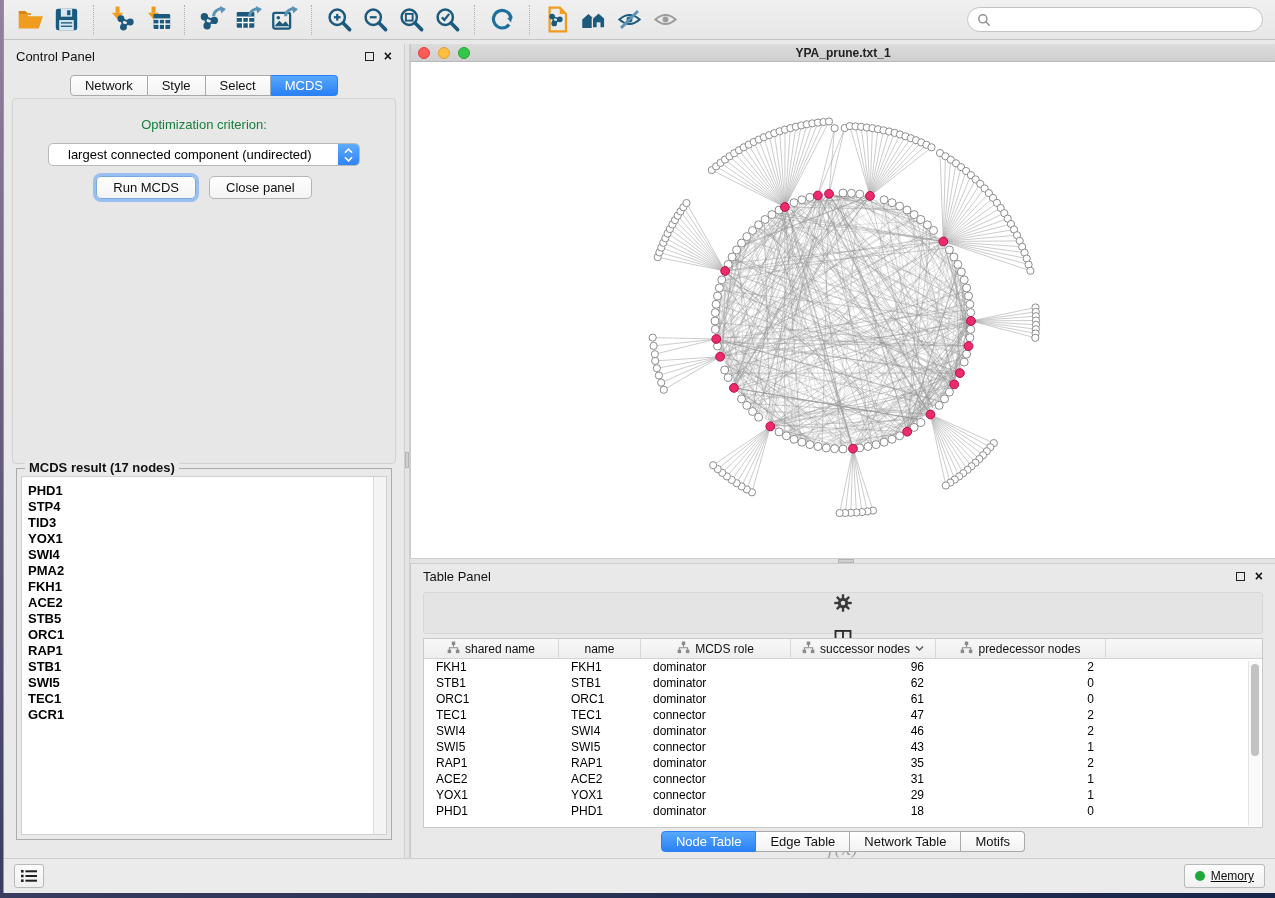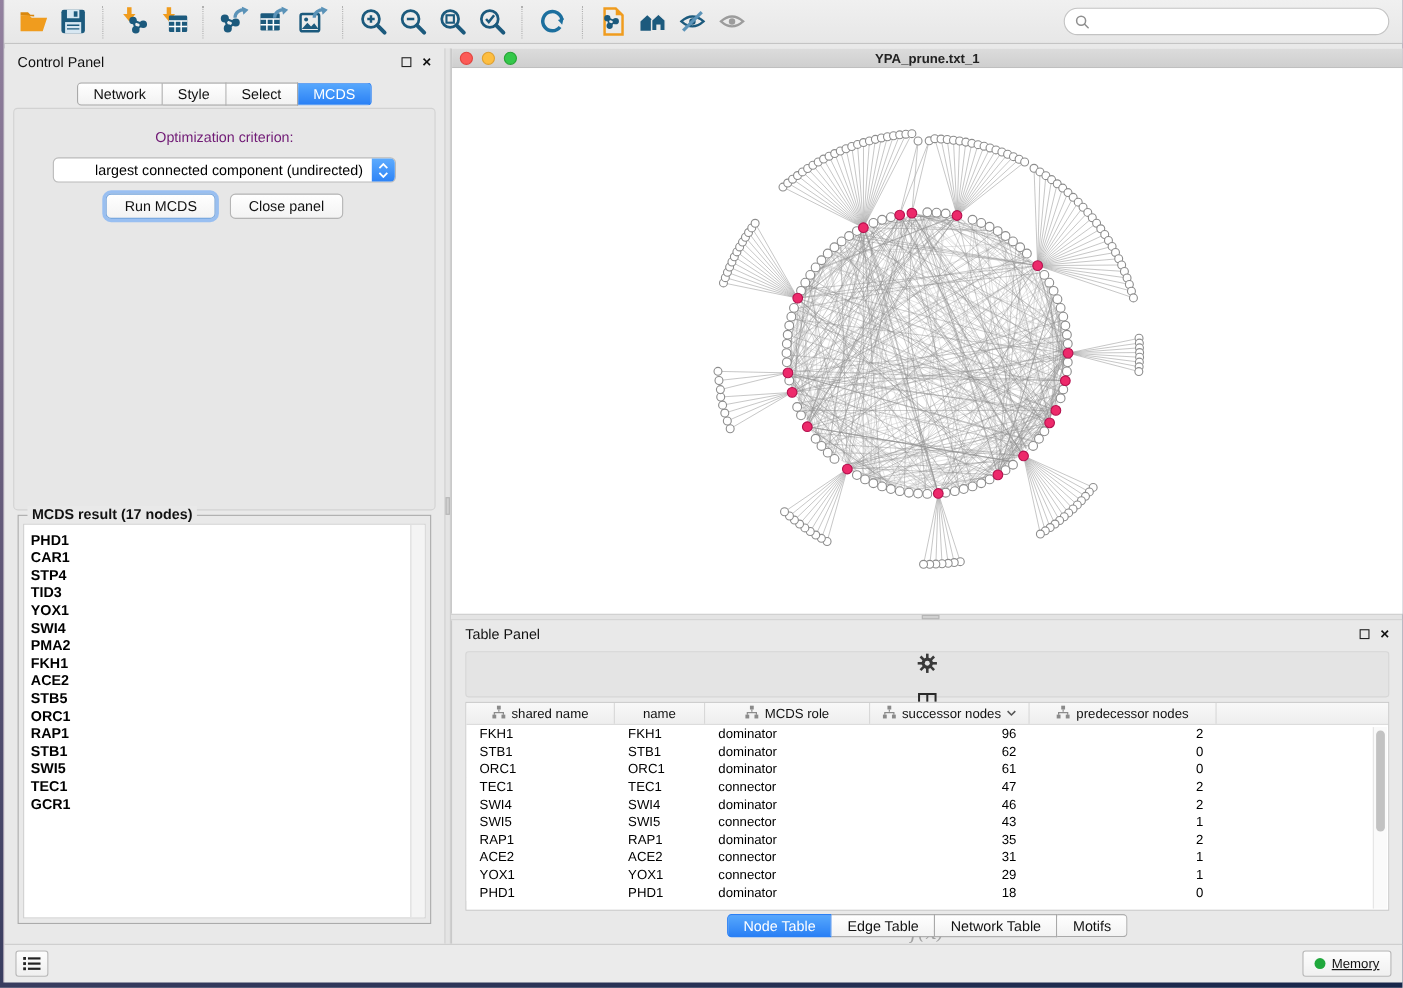--- a/index.html
+++ b/index.html
@@ -33,25 +33,25 @@
 
   .seg { display:flex; justify-content:center; margin-top:7px; }
   .seg .tab { height:21px; padding:0 14px; font-size:13px; color:#111; background:linear-gradient(#ffffff,#f2f2f2);
               border:1px solid #a9a9a9; border-left:none; cursor:pointer; font-family:inherit; }
   .seg .tab:first-child { border-left:1px solid #a9a9a9; border-radius:4px 0 0 4px; }
   .seg .tab:last-child { border-radius:0 4px 4px 0; }
   .seg .tab.active { background:linear-gradient(#57a8fd,#2a80f5); border-color:#2a80f5; color:#fff; }
 
   .cp-content { position:absolute; left:8px; right:8px; top:54px; height:366px; background:#e7e7e7;
                 border:1px solid #d2d2d2; border-radius:4px; }
-  .opt-label { text-align:center; font-size:13px; color:#701a75; margin-top:18px; }
+  .opt-label { text-align:center; font-size:13px; color:#15803d; margin-top:18px; }
   .select-row { display:flex; justify-content:center; margin-top:11px; }
   .mac-select { width:312px; height:23px; background:#fff; border:1px solid #b9b9b9; border-radius:5px;
                 display:flex; align-items:center; cursor:pointer; overflow:hidden; }
-  .mac-select .val { flex:1; font-size:13px; padding:0 8px; white-space:nowrap;text-align:right; }
+  .mac-select .val { flex:1; font-size:13px; padding:0 19px; white-space:nowrap; }
   .mac-select .stepper { width:21px; height:23px; background:linear-gradient(#5fadfe,#2c82f6); display:flex;
                          flex-direction:column; align-items:center; justify-content:center; gap:2px; }
   .stepper svg { width:9px; height:6px; }
   .btn-row { display:flex; justify-content:center; gap:13px; margin-top:10px; }
   .mac-btn { height:23px; padding:0 16px; font-size:13px; font-family:inherit; color:#111; background:linear-gradient(#ffffff,#f3f3f3);
              border:1px solid #b5b5b5; border-radius:5px; cursor:pointer; }
   .mac-btn.focused { box-shadow:0 0 0 3px rgba(111,169,246,.65); border-color:#7aa9e0; }
 
   .result-group { position:absolute; left:12px; right:12px; top:424px; height:372px; border:1px solid #ababab;font-weight:bold; }
   .result-legend { position:absolute; top:-9px; left:8px; background:#e9e9e9; padding:0 4px; font-size:13px; color:#111; }
@@ -329,21 +329,20 @@
         <button class="mac-btn focused">Run MCDS</button>
         <button class="mac-btn">Close panel</button>
       </div>
     </div>
 
     <div class="result-group">
       <span class="result-legend">MCDS result (17 nodes)</span>
       <div class="result-list">
         <div class="result-items" id="result-items">
             <div class="result-item">PHD1</div>
-            <div class="result-item">CAR1</div>
             <div class="result-item">STP4</div>
             <div class="result-item">TID3</div>
             <div class="result-item">YOX1</div>
             <div class="result-item">SWI4</div>
             <div class="result-item">PMA2</div>
             <div class="result-item">FKH1</div>
             <div class="result-item">ACE2</div>
             <div class="result-item">STB5</div>
             <div class="result-item">ORC1</div>
             <div class="result-item">RAP1</div>

